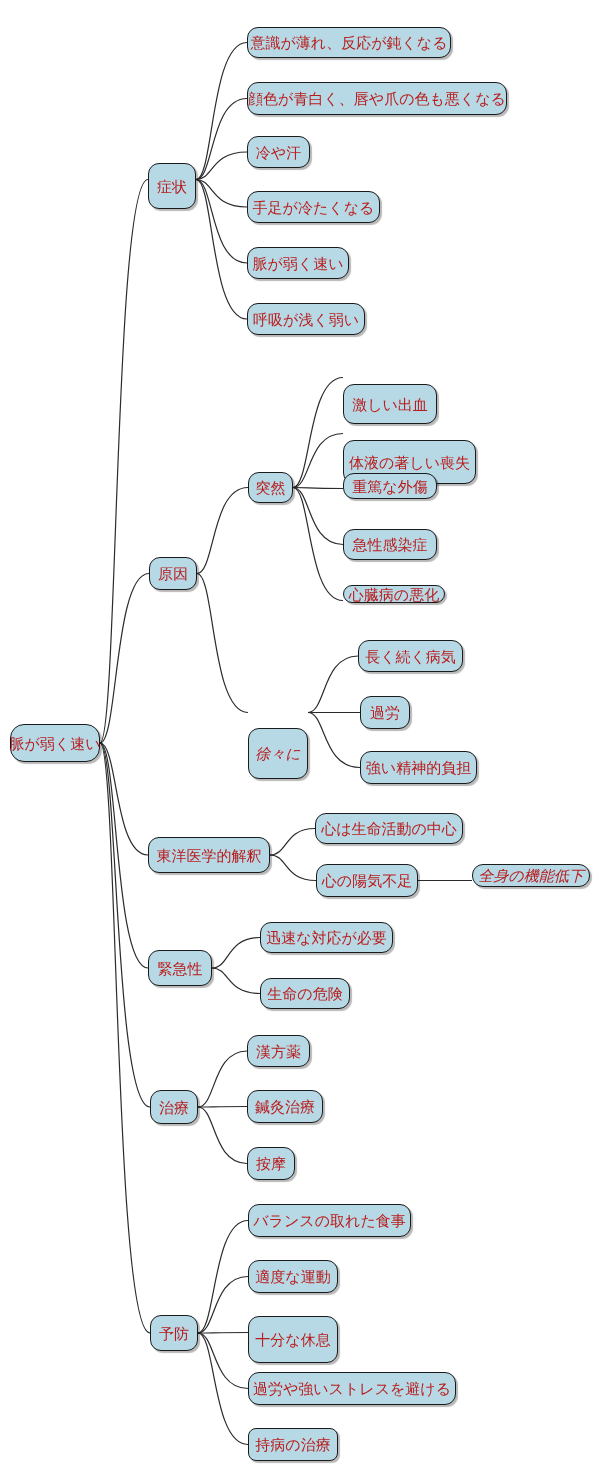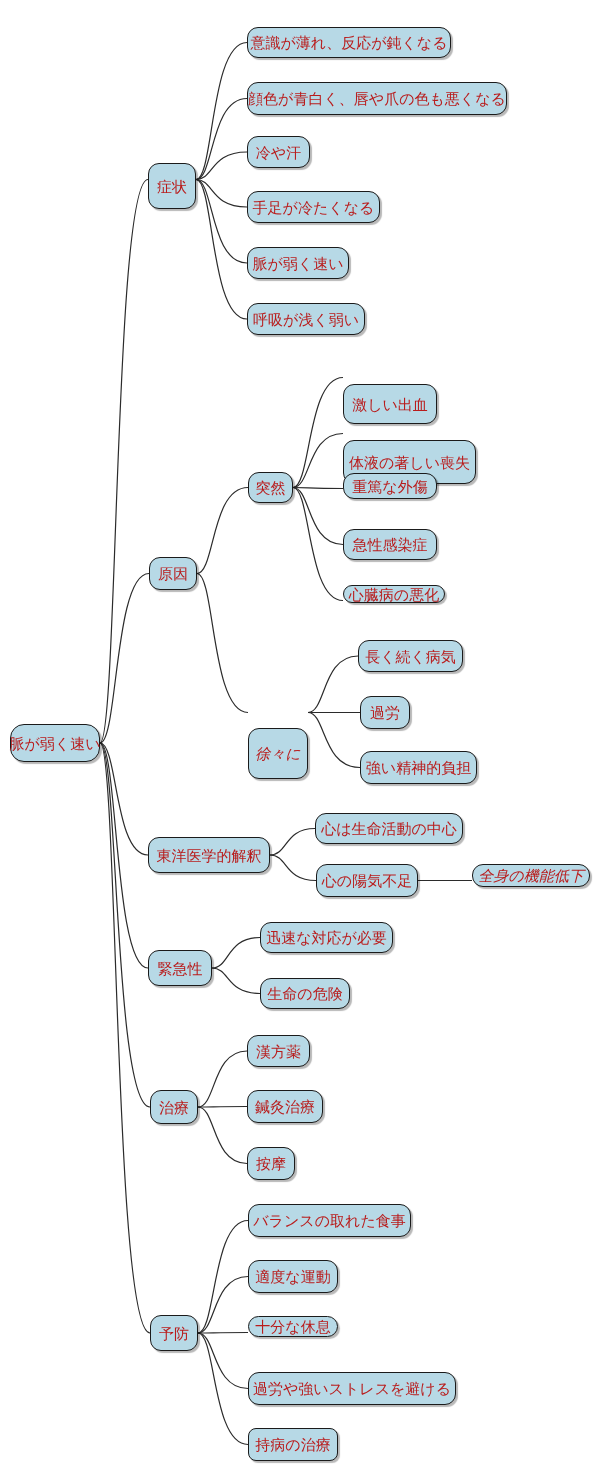--- a/index.html
+++ b/index.html
@@ -115,17 +115,17 @@
       <div class="node" style="left: 148px; top: 950px; width: 64px; height: 36px;">緊急性</div>
       <div class="node" style="left: 260px; top: 922px; width: 133px; height: 31px;">迅速な対応が必要</div>
       <div class="node" style="left: 260px; top: 978px; width: 90px; height: 31px;">生命の危険</div>
       <div class="node" style="left: 150px; top: 1090px; width: 48px; height: 34px;">治療</div>
       <div class="node" style="left: 247px; top: 1035px; width: 63px; height: 32px;">漢方薬</div>
       <div class="node" style="left: 247px; top: 1090px; width: 76px; height: 33px;">鍼灸治療</div>
       <div class="node" style="left: 247px; top: 1147px; width: 48px; height: 33px;">按摩</div>
       <div class="node" style="left: 150px; top: 1315px; width: 48px; height: 36px;">予防</div>
       <div class="node" style="left: 248px; top: 1204px; width: 163px; height: 33px;">バランスの取れた食事</div>
       <div class="node" style="left: 248px; top: 1260px; width: 90px; height: 33px;">適度な運動</div>
-      <div class="node" style="left: 248px; top: 1316px; width: 90px; height: 21px;">十分な休息</div>
+      <div class="node" style="left: 248px; top: 1316px; width: 90px; height: 47px;">十分な休息</div>
       <div class="node" style="left: 248px; top: 1372px; width: 208px; height: 33px;">過労や強いストレスを避ける</div>
       <div class="node" style="left: 248px; top: 1428px; width: 90px; height: 33px; border-radius: 8px;">持病の治療</div>
     </div>
 </div>
 
 </body></html>

